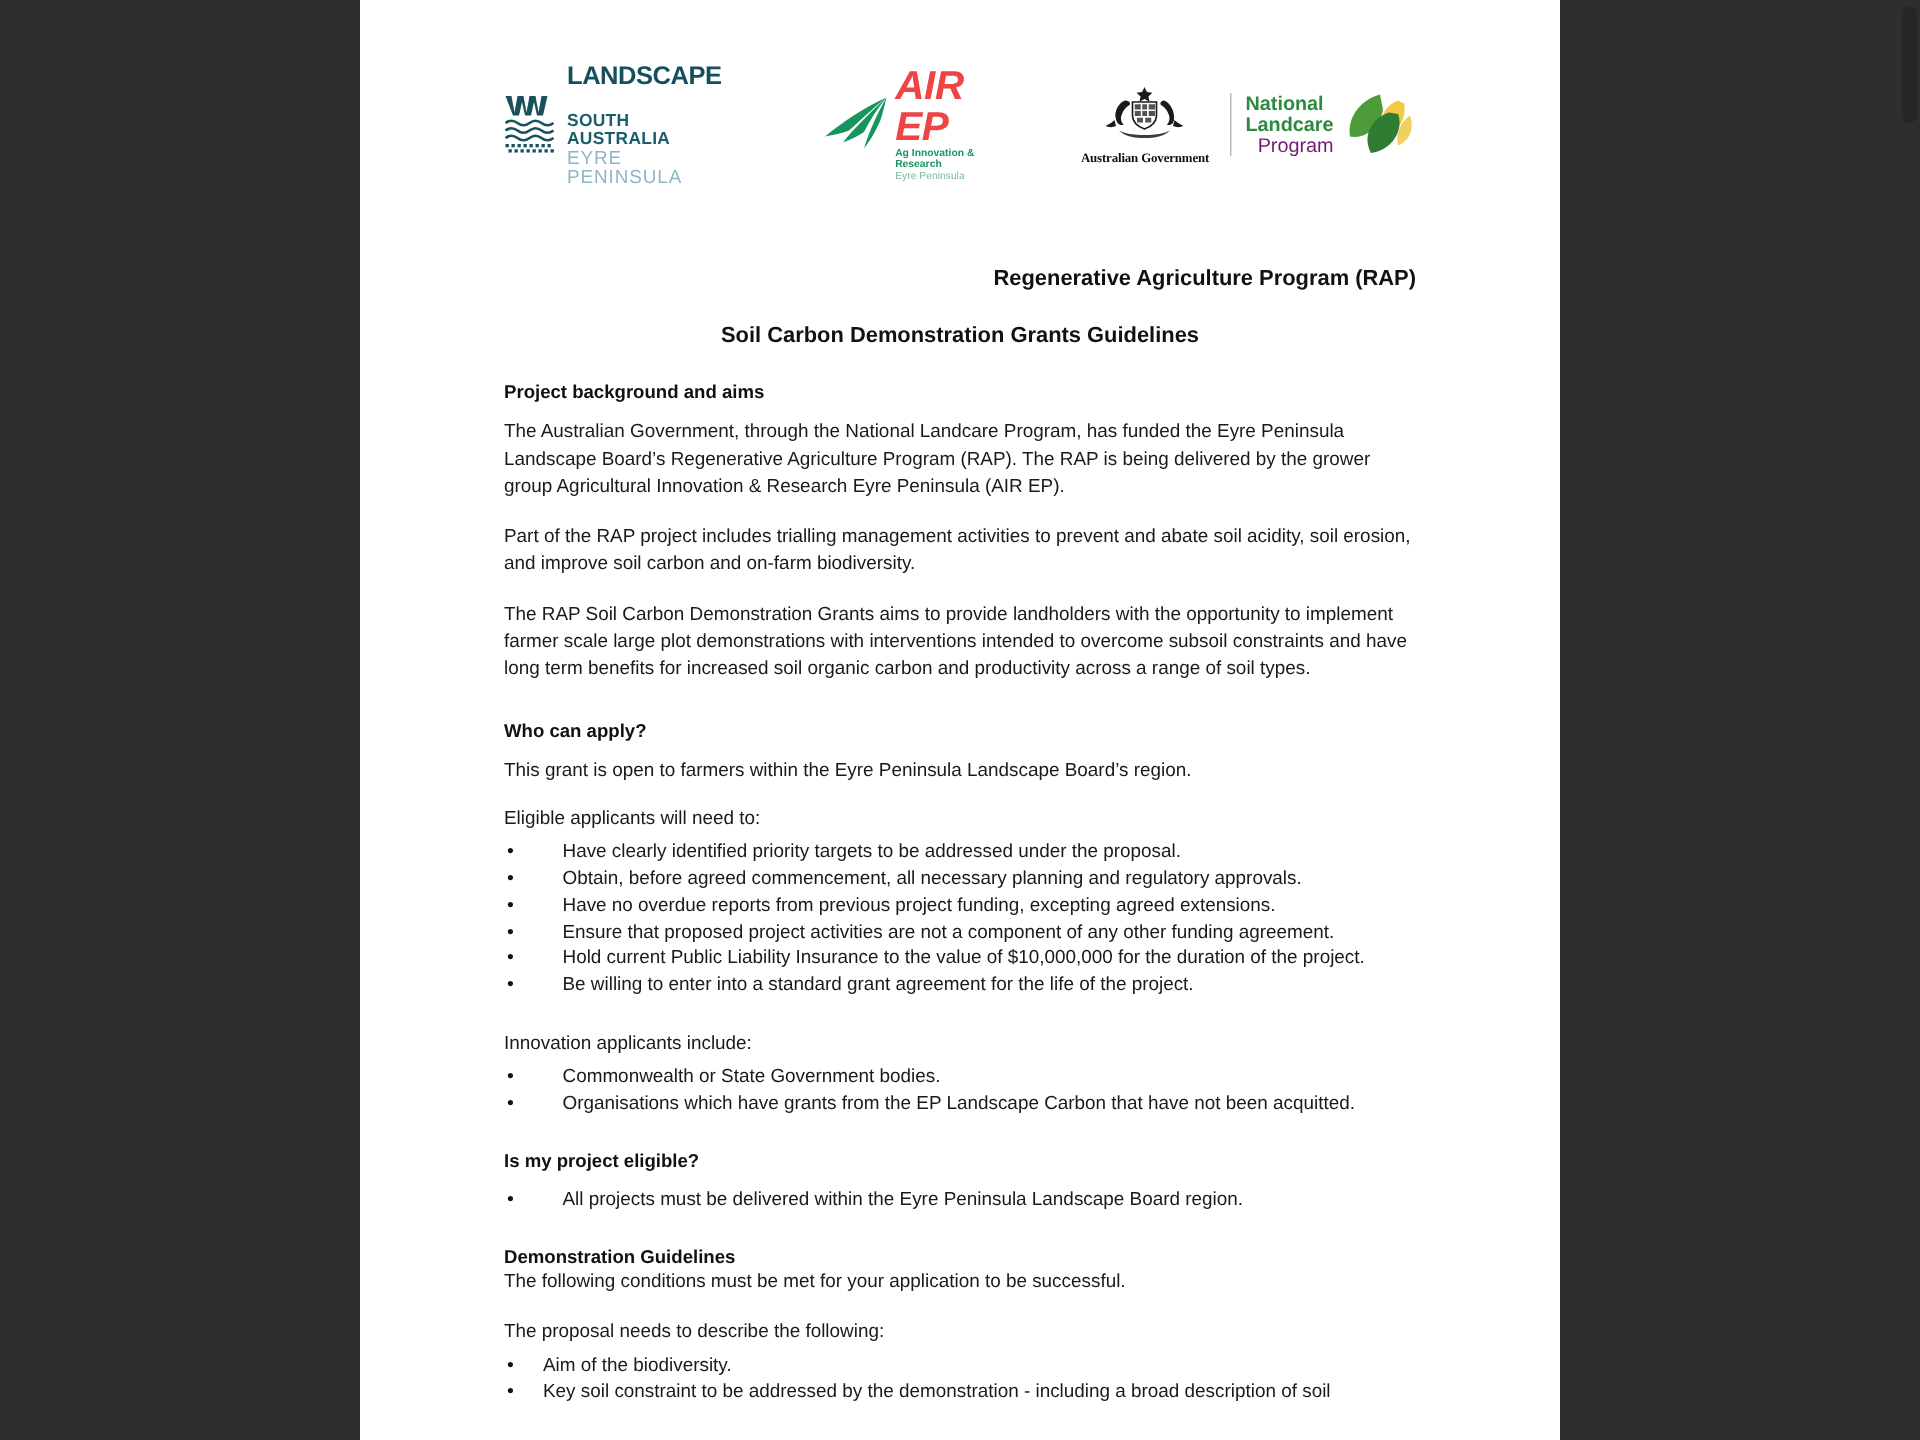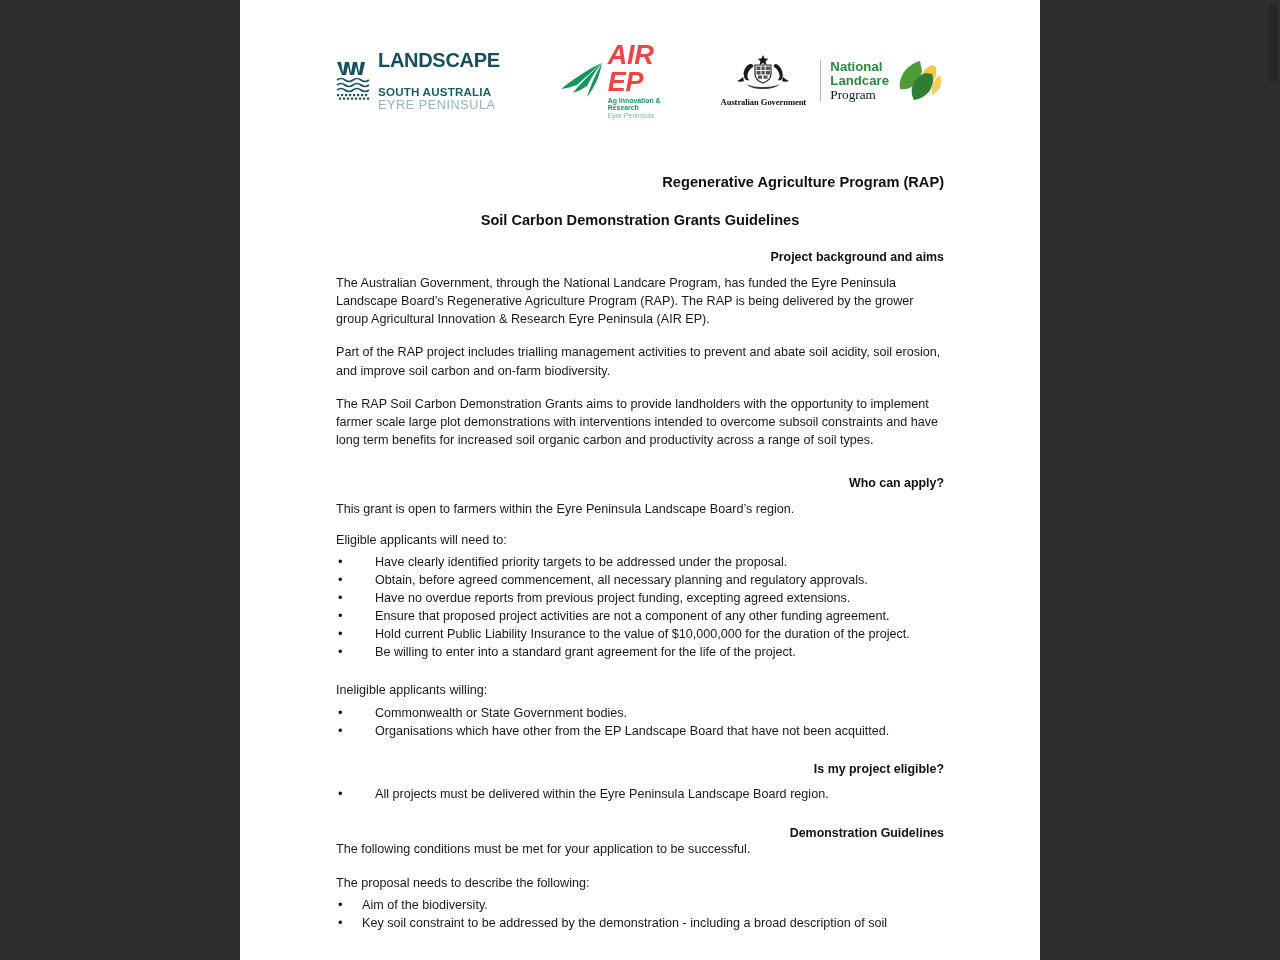--- a/index.html
+++ b/index.html
@@ -62,21 +62,21 @@
   }
 
   
   .logo-lsa { display: flex; align-items: center; gap: 6px; width: 190px; }
   .lsa-mark { width: 36px; }
   .lsa-mark svg { display: block; }
   .lsa-words { line-height: 1; }
   .lsa-l1 {
     font-family: "Liberation Sans", sans-serif;
     font-weight: bold;
-    font-size: 20px;
+    font-size: 17px;
     letter-spacing: -0.3px;
     color: #134f5c;
   }
   .lsa-l2 {
     font-family: "Liberation Sans", sans-serif;
     font-weight: bold;
     font-size: 11.6px;
     letter-spacing: 0.2px;
     color: #1b5e6b;
     margin-top: 16px;
@@ -135,23 +135,24 @@
     margin: 0 9px;
   }
   .nlp-words { line-height: 1.06; }
   .nlp-l1, .nlp-l2 {
     font-family: "Liberation Sans", sans-serif;
     font-weight: bold;
     font-size: 13.2px;
     color: #2c8a3e;
   }
   .nlp-l3 {
-    font-family: Liberation Serif, serif;
+    font-family: Liberation Sans, sans-serif;
     font-size: 13.2px;
-    color: #0f172a;
+    color: #701a75;
+    text-align: right;
   }
   .nlp-leaf { margin-left: 7px; }
   .nlp-leaf svg { display: block; }
 
   
   .doc-title {
     text-align: right;
     font-family: "Liberation Sans", sans-serif;
     font-weight: bold;
     font-size: 14.6px;
@@ -165,21 +166,20 @@
     font-size: 14.6px;
     color: #111;
     margin-top: 22px;
   }
 
   .h-bold {
     font-family: "Liberation Sans", sans-serif;
     font-weight: bold;
     font-size: 12.4px;
     color: #111;
-    text-align: right;
   }
   .para {
     font-family: "Liberation Sans", sans-serif;
     font-size: 12.6px;
     color: #1a1a1a;
     line-height: 1.45;
   }
 
   .sp-15 { height: 15px; }
   .sp-10 { height: 10px; }
@@ -343,25 +343,25 @@
       <ul class="blist">
         <li>Have clearly identified priority targets to be addressed under the proposal.</li>
         <li>Obtain, before agreed commencement, all necessary planning and regulatory approvals.</li>
         <li>Have no overdue reports from previous project funding, excepting agreed extensions.</li>
         <li>Ensure that proposed project activities are not a component of any other funding agreement.</li>
         <li>Hold current Public Liability Insurance to the value of $10,000,000 for the duration of the project.</li>
         <li>Be willing to enter into a standard grant agreement for the life of the project.</li>
       </ul>
 
       <div class="sp-20" style="height:20px"></div>
-      <div class="para">Ineligible applicants willing:</div>
+      <div class="para">Innovation applicants include:</div>
       <div class="sp-5"></div>
       <ul class="blist">
         <li>Commonwealth or State Government bodies.</li>
-        <li>Organisations which have other from the EP Landscape Board that have not been acquitted.</li>
+        <li>Organisations which have grants from the EP Landscape Carbon that have not been acquitted.</li>
       </ul>
 
       <div class="sp-22"></div>
 
       <div class="h-bold">Is my project eligible?</div>
       <div class="sp-10"></div>
       <ul class="blist">
         <li>All projects must be delivered within the Eyre Peninsula Landscape Board region.</li>
       </ul>
 

